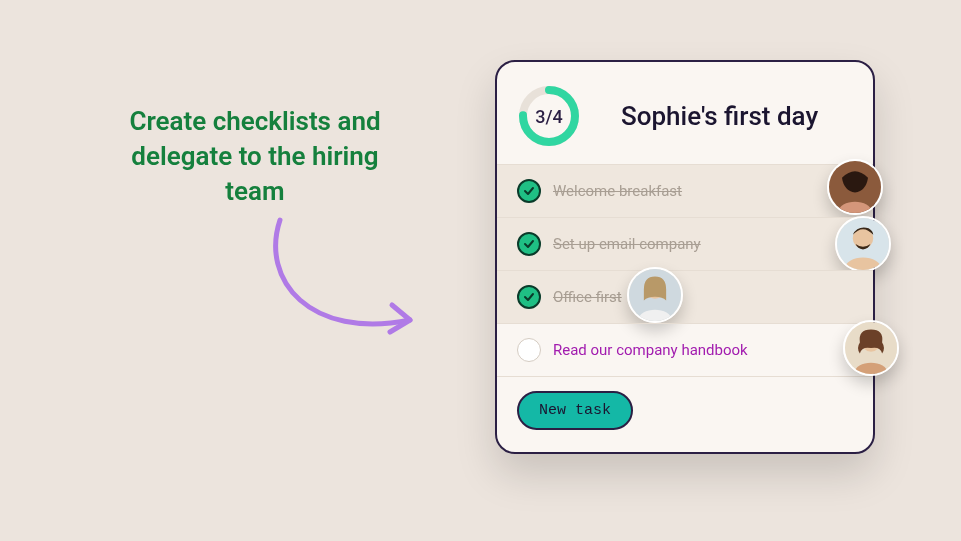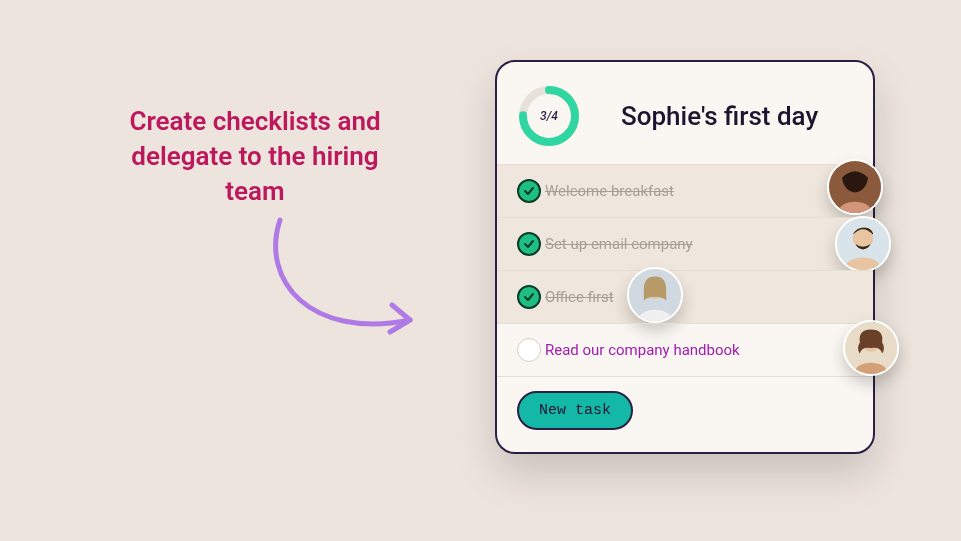--- a/index.html
+++ b/index.html
@@ -14,21 +14,21 @@
 
   .headline {
     position: absolute;
     left: 100px;
     top: 104px;
     width: 310px;
     text-align: center;
     font-size: 26px;
     font-weight: 600;
     line-height: 1.35;
-    color: #be185d;
+    color: #15803d;
   }
 
   .arrow {
     position: absolute;
     left: 250px;
     top: 210px;
     width: 190px;
     height: 160px;
     pointer-events: none;
   }
@@ -58,39 +58,38 @@
     height: 64px;
     flex-shrink: 0;
   }
   .progress-ring svg { transform: rotate(-90deg); }
   .progress-label {
     position: absolute;
     inset: 0;
     display: flex;
     align-items: center;
     justify-content: center;
-    font-size: 12px;
+    font-size: 18px;
     font-weight: 500;
     color: #2b1f44;
-    font-style: italic;
   }
 
   .card-title {
     font-size: 26px;
     font-weight: 500;
     color: #1b1530;
     margin-left: 24px;
   }
 
   .tasks { }
 
   .task {
     display: flex;
     align-items: center;
-    gap: 4px;
+    gap: 12px;
     padding: 14px 20px;
     border-top: 1px solid #e6ddd3;
     position: relative;
   }
   .task.done { background: #efe7de; }
 
   .checkbox {
     width: 24px;
     height: 24px;
     border-radius: 50%;

